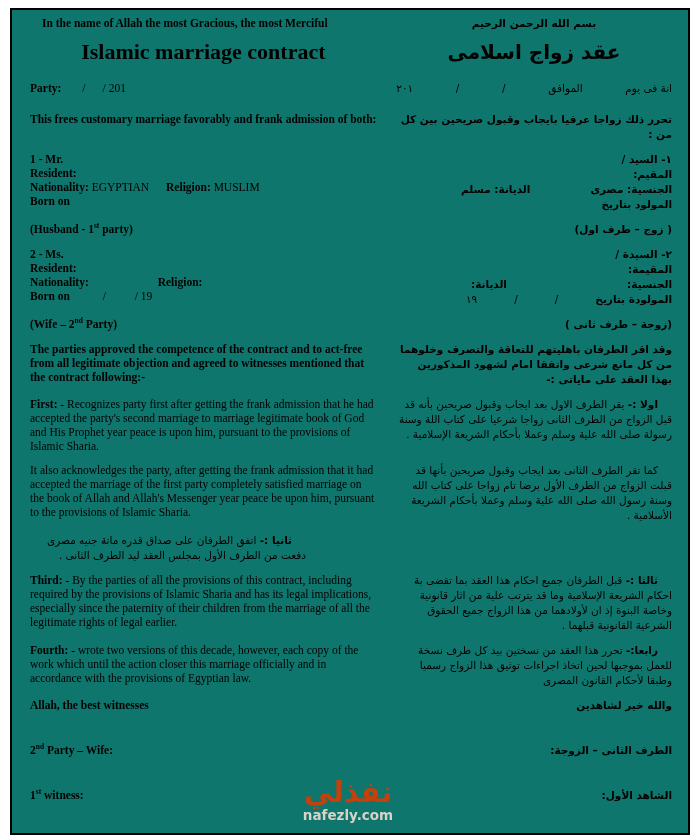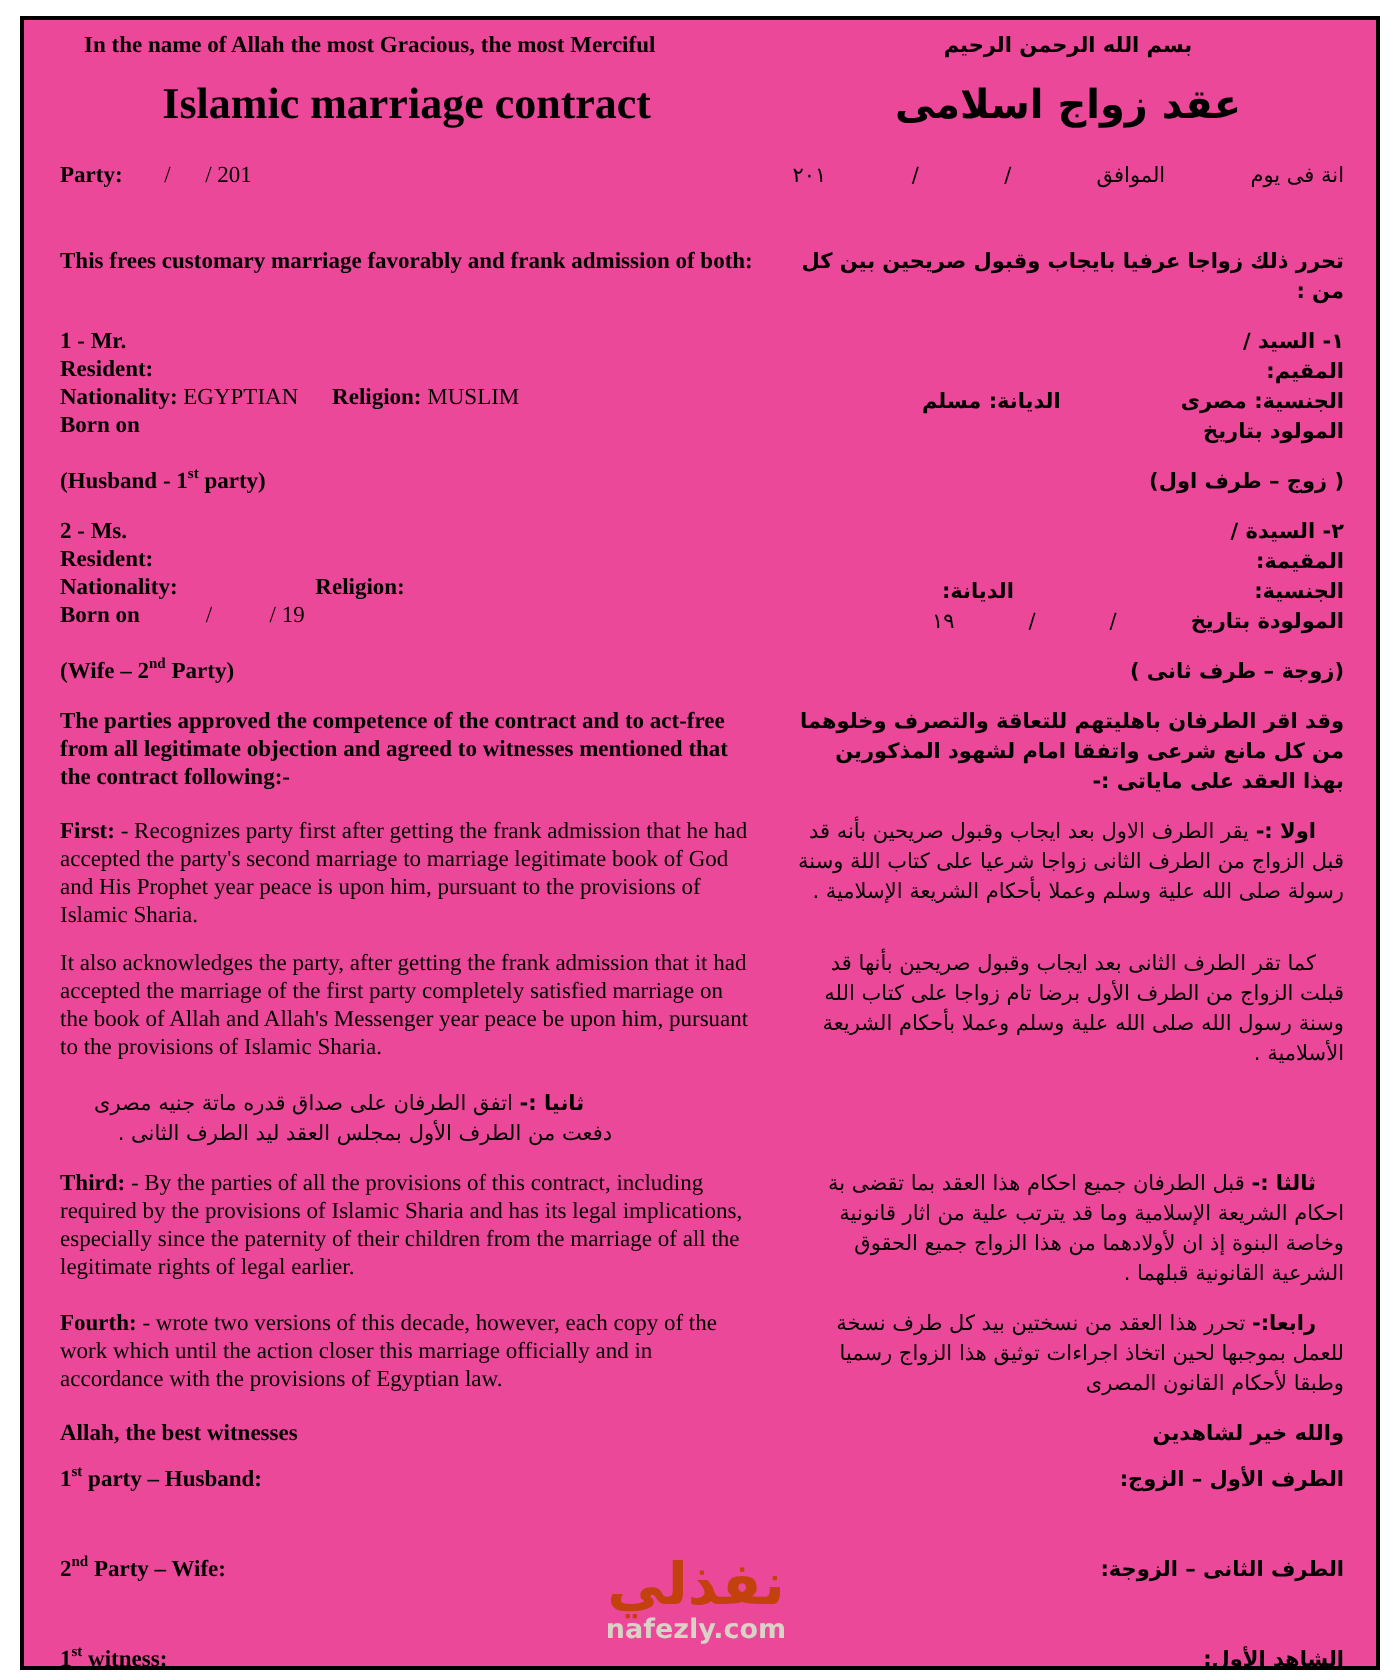--- a/index.html
+++ b/index.html
@@ -1,36 +1,36 @@
 <!DOCTYPE html>
 <html><head>
 <meta charset="utf-8">
 <style>
   html,body{margin:0;padding:0;width:700px;height:840px;background:#ffffff;overflow:hidden;}
   .page{position:relative;width:700px;height:840px;background:#fff;}
   .frame{position:absolute;left:10px;top:8px;right:10px;bottom:5px;border:2px solid #000;
-         padding:6px 16px 0 18px;box-sizing:border-box;overflow:hidden;background:#ec4899;}
+         padding:6px 16px 0 18px;box-sizing:border-box;overflow:hidden;background:#0f766e;}
   .row{display:flex;justify-content:space-between;align-items:flex-start;}
   .en{width:54%;font-family:"Liberation Serif",serif;font-size:11.5px;line-height:14px;color:#000;}
   .ar{width:43%;direction:rtl;text-align:right;font-family:"DejaVu Sans",sans-serif;
       font-size:10.5px;line-height:15px;color:#000;}
   .b{font-weight:bold;}
   .center{text-align:center;}
   .title-en{font-size:22px;line-height:26px;font-weight:bold;text-align:center;}
   .title-ar{font-size:20px;line-height:26px;font-weight:bold;text-align:center;}
   .pre{white-space:pre;}
   sup{font-size:7.5px;vertical-align:super;line-height:0;}
   .spread{display:flex;justify-content:space-between;}
   .indent{text-indent:14px;}
   .watermark{position:absolute;left:296px;top:778px;width:104px;text-align:center;
              pointer-events:none;line-height:1;}
   .watermark .wm-ar{font-family:"DejaVu Sans",sans-serif;font-weight:bold;font-size:29px;direction:rtl;}
   .watermark .wm-url{font-family:"DejaVu Sans",sans-serif;font-weight:bold;font-size:13.5px;margin-top:2px;}
   
-  .mt8{margin-top:8px;}.mt10{margin-top:10px;}.mt12{margin-top:28px;}.mt16{margin-top:16px;}.mt26{margin-top:26px;}
+  .mt8{margin-top:8px;}.mt10{margin-top:10px;}.mt12{margin-top:16px;}.mt16{margin-top:16px;}.mt26{margin-top:26px;}
 </style>
 </head>
 <body>
 
 <div class="page">
   <div class="frame">
 
     <div class="row">
       <div class="en b" style="padding-left:12px;">In the name of Allah the most Gracious, the most Merciful</div>
       <div class="ar b center">بسم الله الرحمن الرحيم</div>
@@ -149,24 +149,20 @@
     <div class="row mt10">
       <div class="en"><span class="b">Fourth:</span><span> - wrote two versions of this decade, however, each copy of the work which until the action closer this marriage officially and in accordance with the provisions of Egyptian law.</span></div>
       <div class="ar indent"><span class="b">رابعا:-</span><span> تحرر هذا العقد من نسختين بيد كل طرف نسخة للعمل بموجبها لحين اتخاذ اجراءات توثيق هذا الزواج رسميا وطبقا لأحكام القانون المصرى</span></div>
     </div>
 
     <div class="row mt10">
       <div class="en b">Allah, the best witnesses</div>
       <div class="ar b">والله خير لشاهدين</div>
     </div>
 
-    <div class="row mt8">
-      <div class="en b"><span>1</span><sup>st</sup><span> party – Husband:</span></div>
-      <div class="ar b">الطرف الأول – الزوج:</div>
-    </div>
 
     <div class="row mt26" style="margin-top:30px;">
       <div class="en b"><span>2</span><sup>nd</sup><span> Party – Wife:</span></div>
       <div class="ar b">الطرف الثانى – الزوجة:</div>
     </div>
 
     <div class="row" style="margin-top:30px;">
       <div class="en b"><span>1</span><sup>st</sup><span> witness:</span></div>
       <div class="ar b">الشاهد الأول:</div>
     </div>

